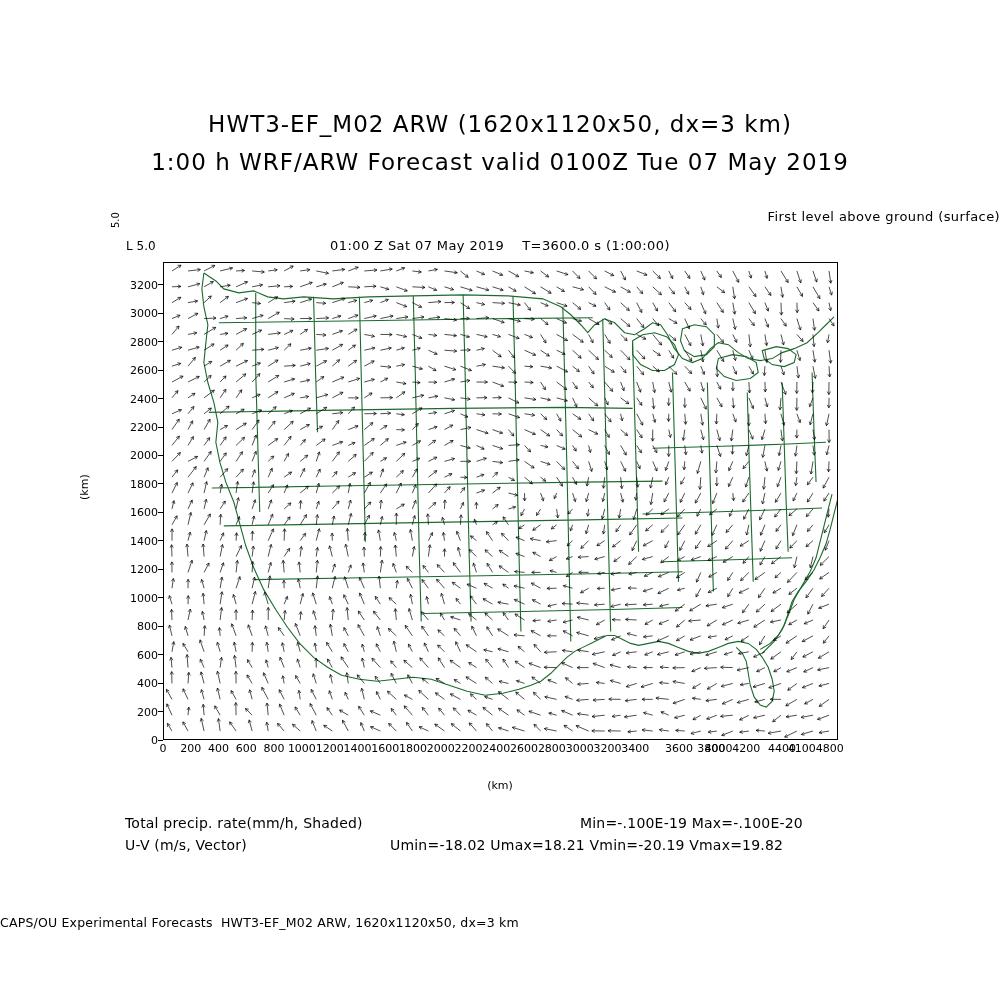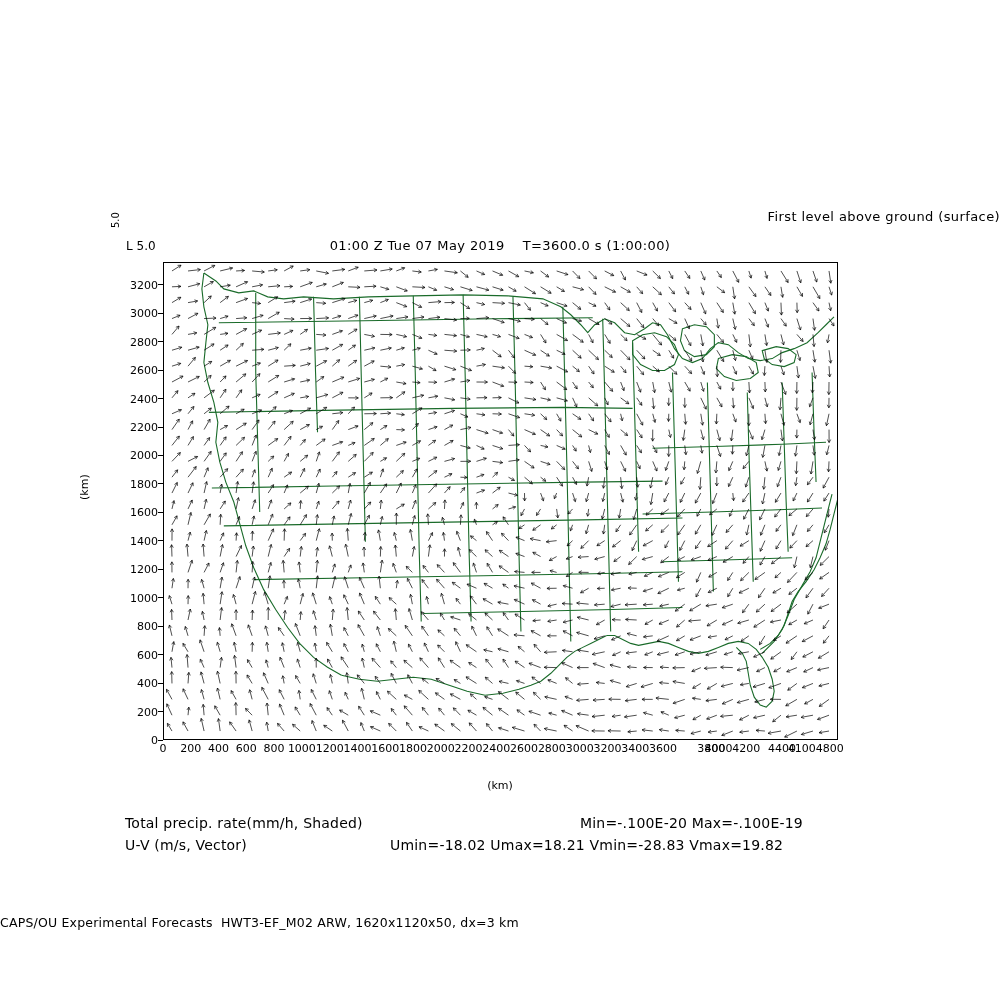--- a/index.html
+++ b/index.html
@@ -174,23 +174,27 @@
   .tickmark {
     position: absolute;
     background: #000;
   }
 </style>
 </head>
 <body>
 
 <div class="page">
 
+  <div class="title-block">
+    <div class="title-line">HWT3-EF_M02 ARW (1620x1120x50, dx=3 km)</div>
+    <div class="title-line">1:00 h WRF/ARW Forecast valid 0100Z Tue 07 May 2019</div>
+  </div>
 
   <div class="subtitle-1">First level above ground (surface)</div>
-  <div class="subtitle-2">01:00 Z Tue 07 May 2019    T=3600.0 s (1:00:00)</div>
+  <div class="subtitle-2">01:00 Z Sat 07 May 2019    T=3600.0 s (1:00:00)</div>
 
   <div class="refvec-rot">5.0</div>
   <div class="refvec-label">L 5.0</div>
 
   <div id="y-axis">
       <div class="ytick" style="top: 478px;">0</div>
       <div class="tickmark" style="left: 63px; top: 477.5px; width: 5px; height: 1px;"></div>
       <div class="ytick" style="top: 449.548px;">200</div>
       <div class="tickmark" style="left: 63px; top: 449.048px; width: 5px; height: 1px;"></div>
       <div class="ytick" style="top: 421.095px;">400</div>
@@ -236,21 +240,21 @@
       <div class="xtick" style="left: 222.222px;">1600</div>
       <div class="xtick" style="left: 250px;">1800</div>
       <div class="xtick" style="left: 277.778px;">2000</div>
       <div class="xtick" style="left: 305.556px;">2200</div>
       <div class="xtick" style="left: 333.333px;">2400</div>
       <div class="xtick" style="left: 361.111px;">2600</div>
       <div class="xtick" style="left: 388.889px;">2800</div>
       <div class="xtick" style="left: 416.667px;">3000</div>
       <div class="xtick" style="left: 444.444px;">3200</div>
       <div class="xtick" style="left: 472.222px;">3400</div>
-      <div class="xtick" style="left: 500px;">3600</div>
+      <div class="xtick" style="left: 500px; padding-left: 32px;">3600</div>
       <div class="xtick" style="left: 527.778px; padding-left: 41px;">3800</div>
       <div class="xtick" style="left: 555.556px;">4000</div>
       <div class="xtick" style="left: 583.333px;">4200</div>
       <div class="xtick" style="left: 611.111px; margin-left: 8px;">4400</div>
       <div class="xtick" style="left: 638.889px;">4100</div>
       <div class="xtick" style="left: 666.667px;">4800</div>
     </div>
 
   <div class="ylabel">(km)</div>
   <div class="xlabel">(km)</div>
@@ -1551,23 +1555,23 @@
         <path d="M667.0 422.2 L656.8 424.8 M660.1 425.6 L656.8 424.8 L659.3 422.4" fill="none" stroke="#000000" stroke-width="0.7"></path>
         <path d="M667.0 438.2 L657.2 445.3 M660.6 444.9 L657.2 445.3 L658.6 442.2" fill="none" stroke="#000000" stroke-width="0.7"></path>
         <path d="M667.0 454.1 L655.4 458.4 M658.8 458.9 L655.4 458.4 L657.6 455.8" fill="none" stroke="#000000" stroke-width="0.7"></path>
         <path d="M667.0 470.0 L657.0 471.7 M660.2 472.8 L657.0 471.7 L659.7 469.6" fill="none" stroke="#000000" stroke-width="0.7"></path>
       </svg>
   </div>
 
   <div class="footer-block">
     <div class="footer-row">
       <span class="footer-left">Total precip. rate(mm/h, Shaded)</span>
-      <span class="footer-right" style="left:455px;">Min=-.100E-20 Max=-.100E-19</span>
+      <span class="footer-right" style="left:455px;">Min=-.100E-19 Max=-.100E-20</span>
     </div>
     <div class="footer-row">
       <span class="footer-left">U-V (m/s, Vector)</span>
-      <span class="footer-right" style="left:265px;">Umin=-18.02 Umax=18.21 Vmin=-28.83 Vmax=19.82</span>
+      <span class="footer-right" style="left:265px;">Umin=-18.02 Umax=18.21 Vmin=-20.19 Vmax=19.82</span>
     </div>
   </div>
 
   <div class="credit">CAPS/OU Experimental Forecasts  HWT3-EF_M02 ARW, 1620x1120x50, dx=3 km</div>
 
 </div>
 
 </body></html>

